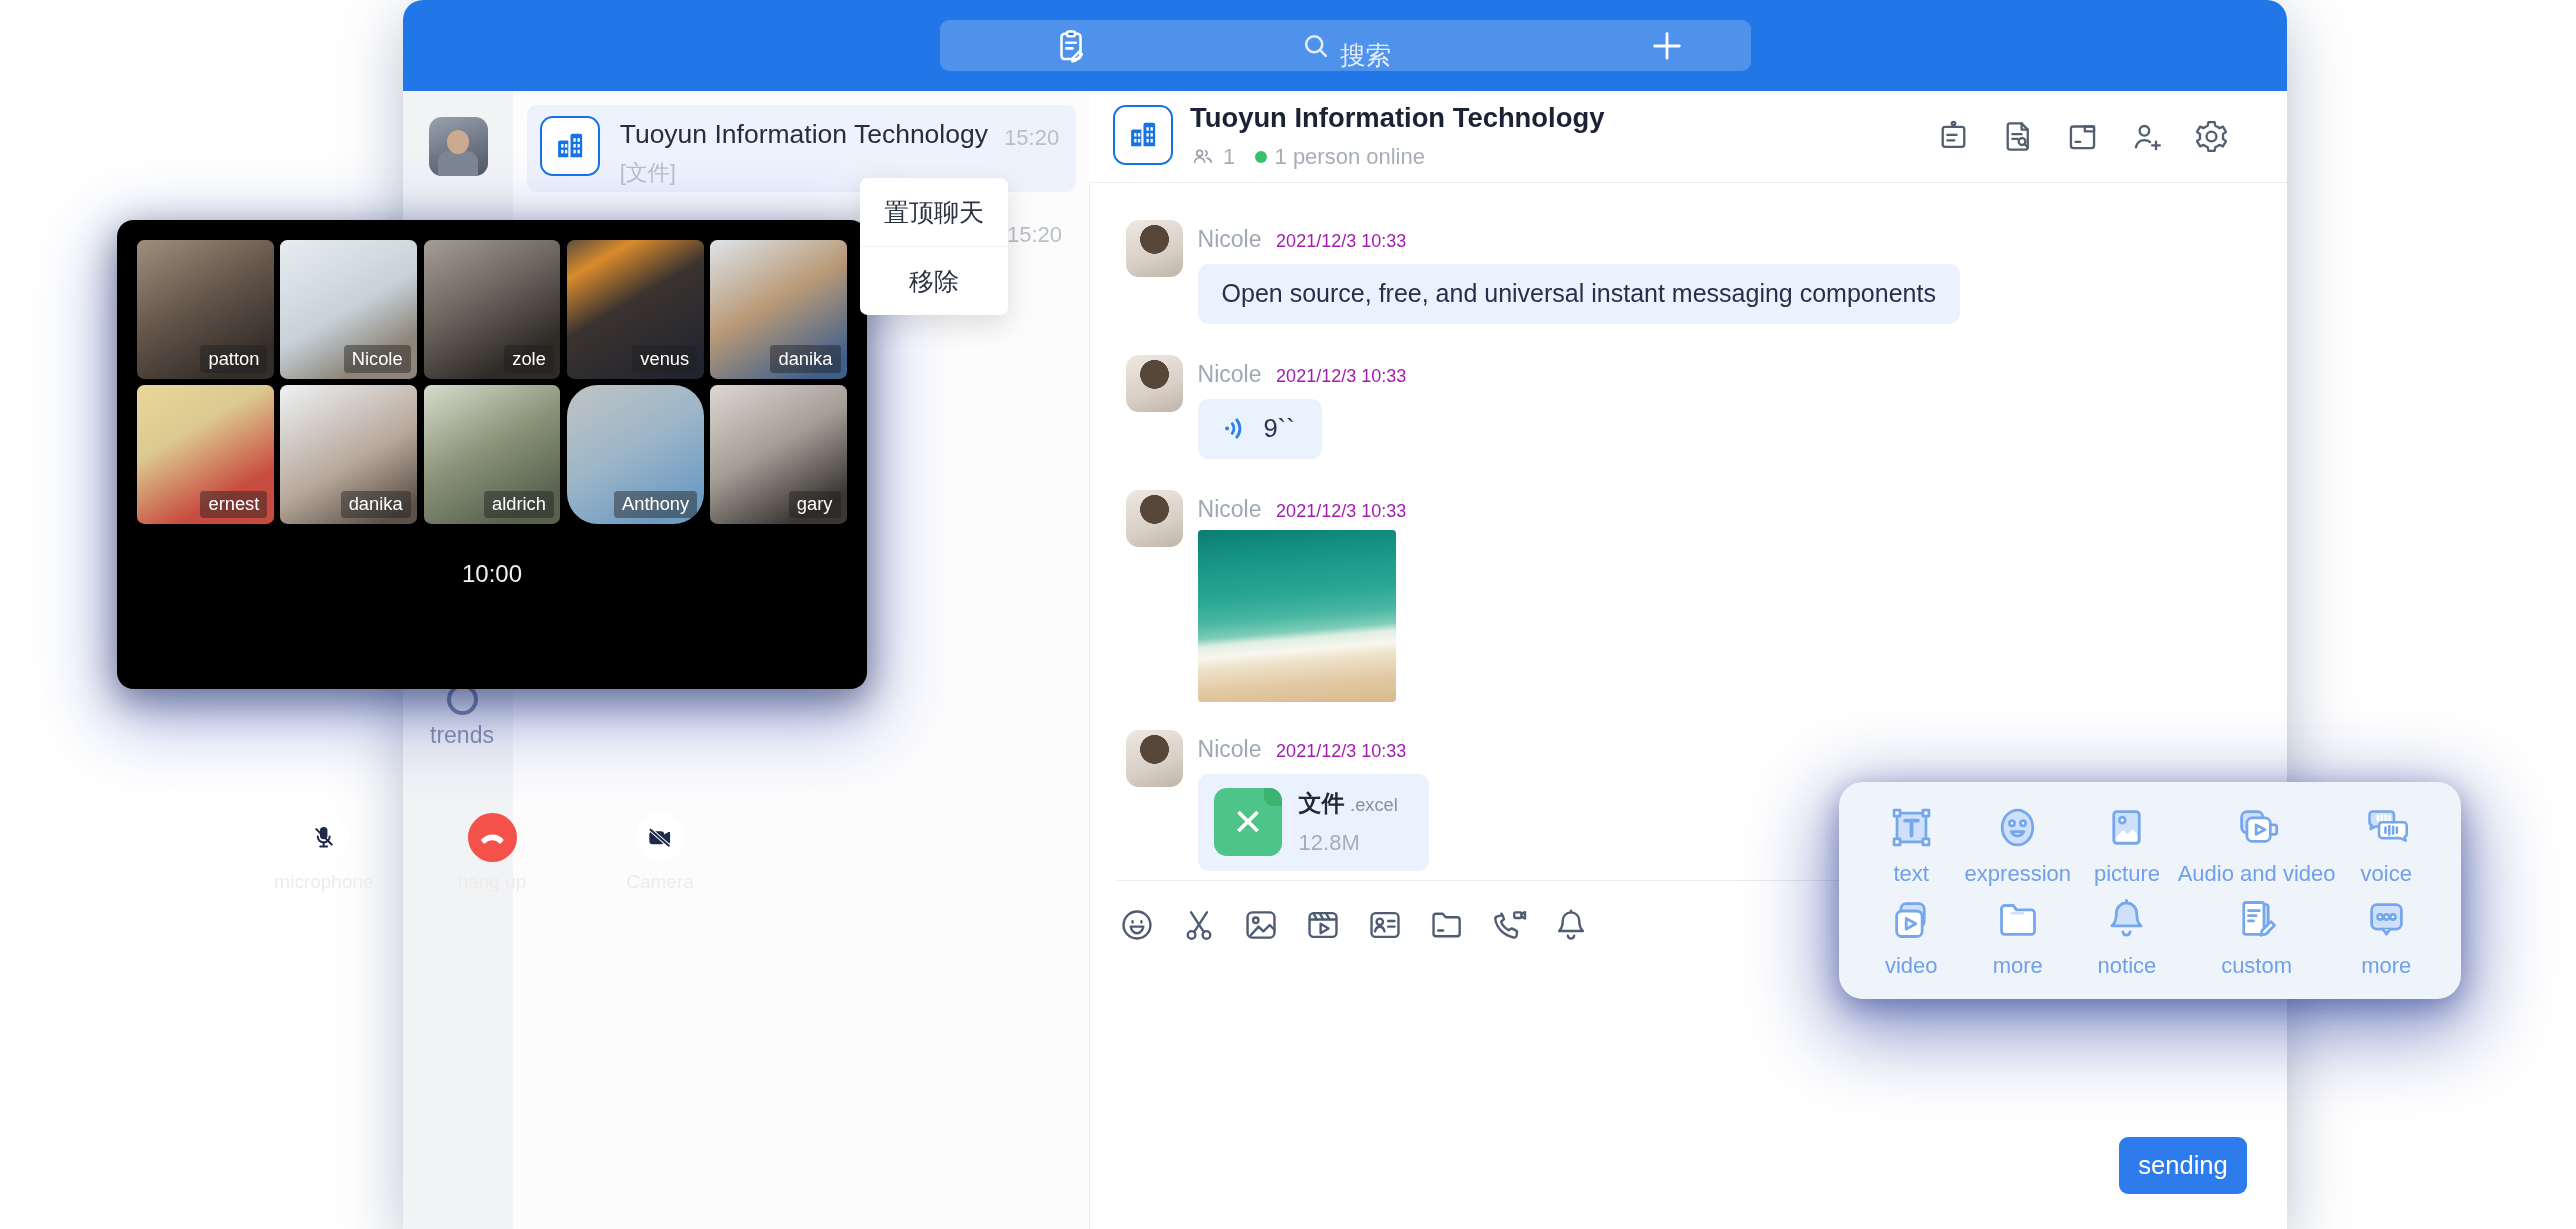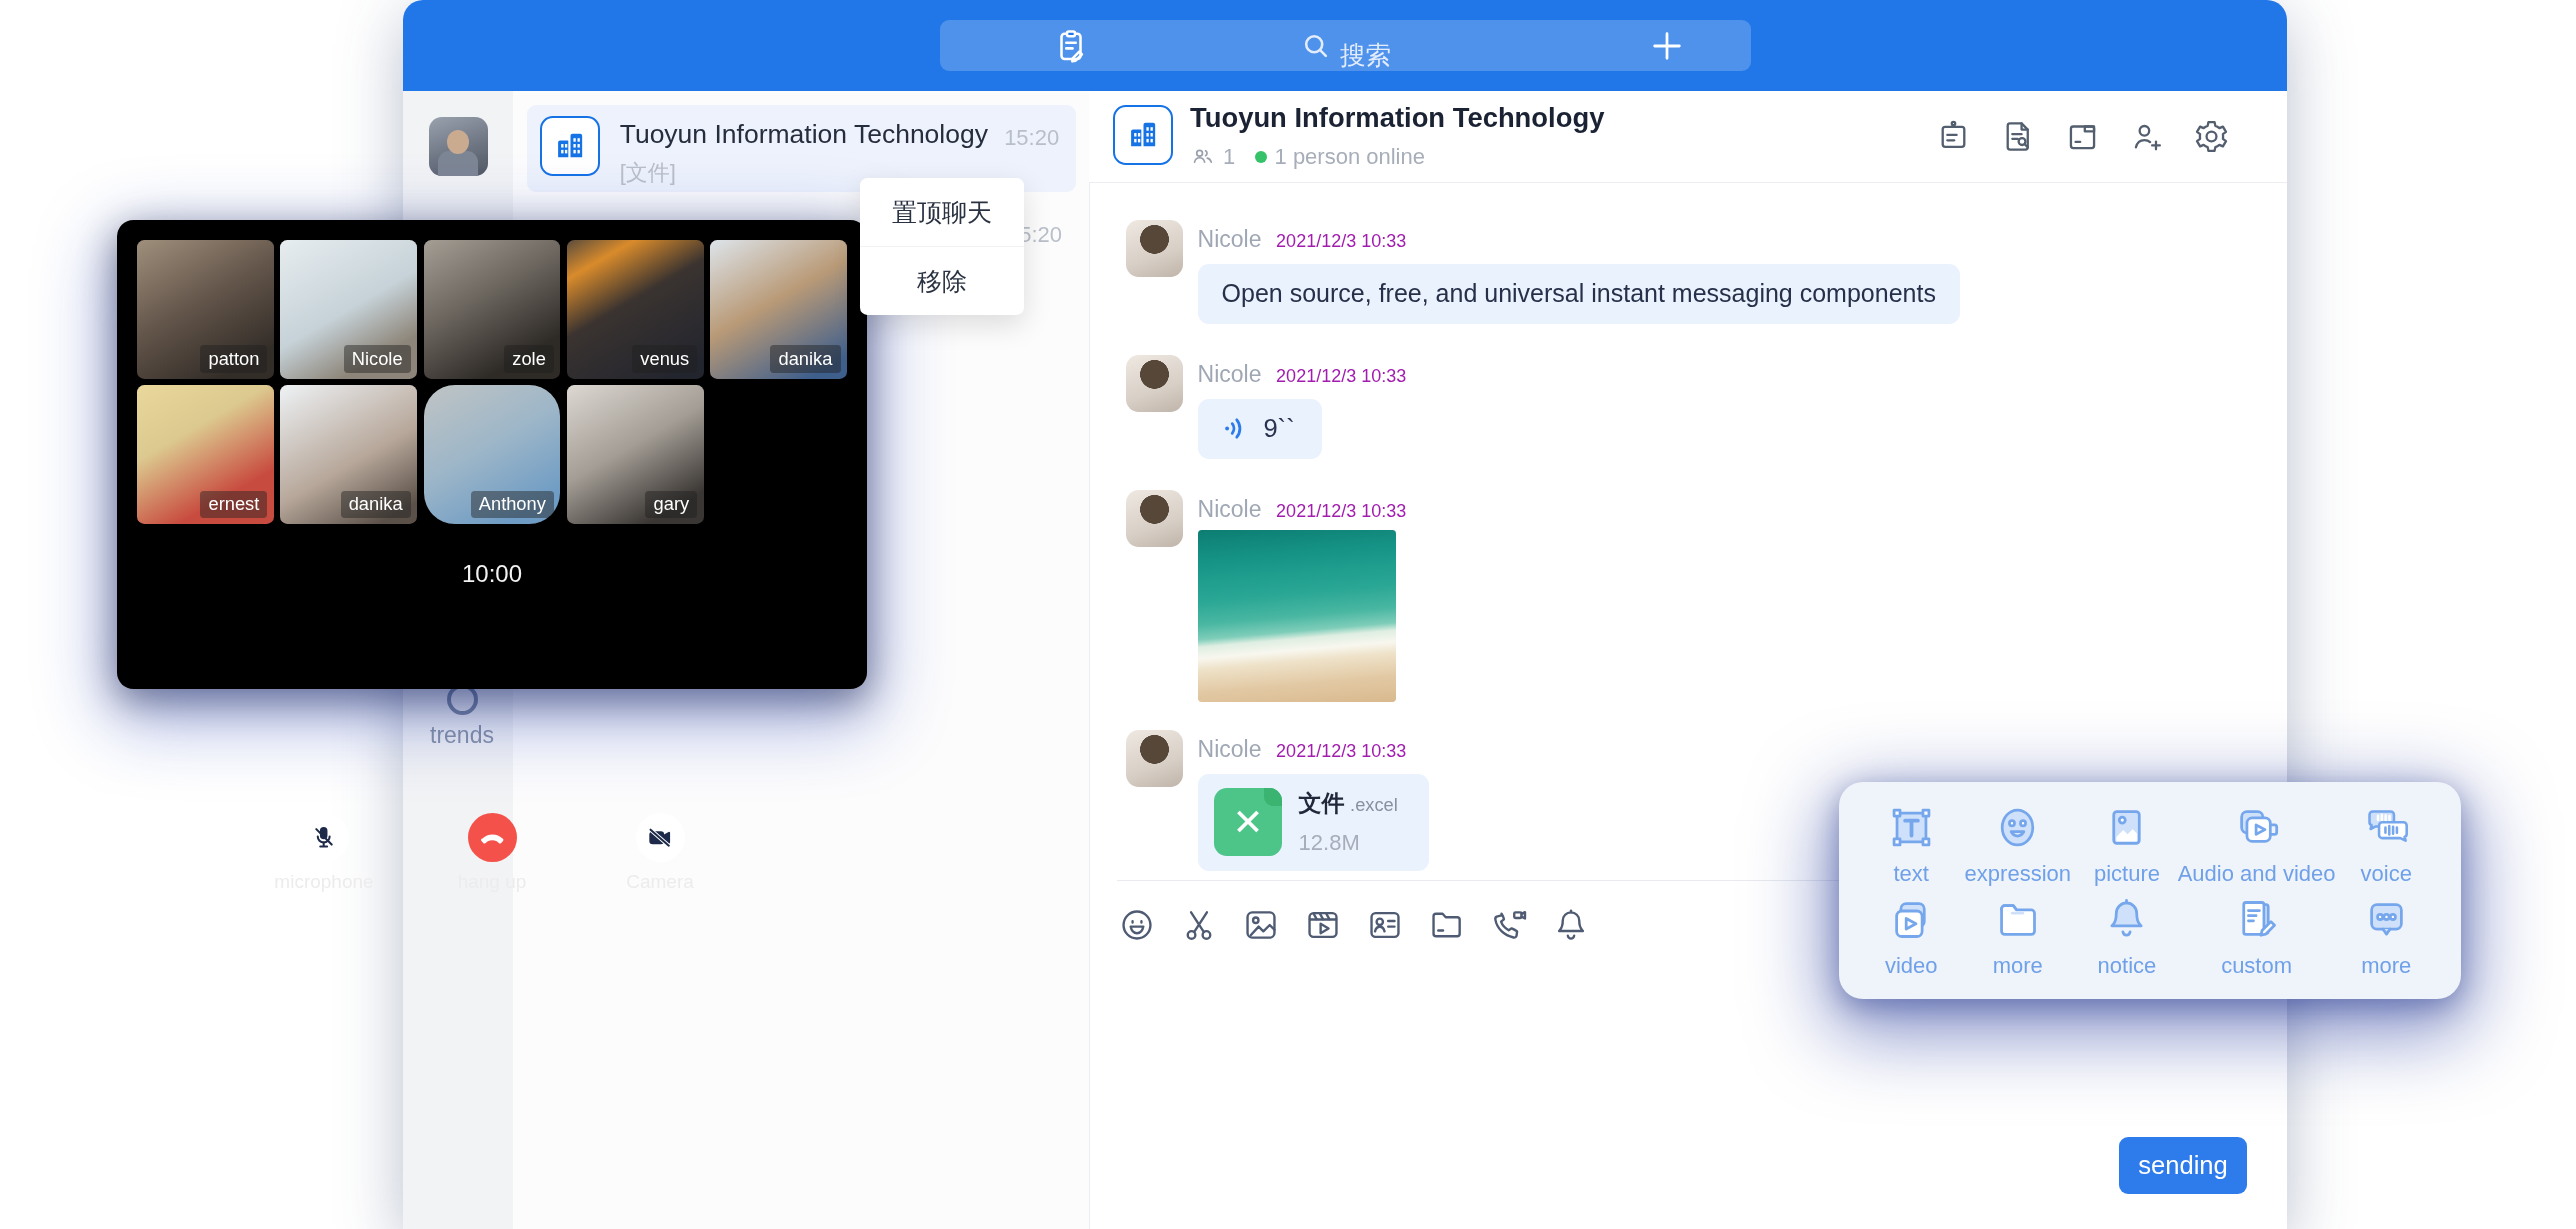--- a/index.html
+++ b/index.html
@@ -38,21 +38,21 @@
   .chat-col{position:absolute;left:110px;top:91px;bottom:0;width:576px;background:#FCFCFD;border-right:0.9px solid #ECEDF0;}
   .chat-item{position:absolute;left:13.7px;top:13.7px;width:549px;height:87px;border-radius:9.1px;background:#EDF2FC;}
   .chat-avatar{position:absolute;left:13.7px;top:11px;width:60px;height:60px;border-radius:12.8px;background:#fff;
                border:2.7px solid #1673E6;box-sizing:border-box;display:flex;align-items:center;justify-content:center;}
   .chat-title{position:absolute;left:93px;top:14.6px;font-size:26.5px;color:#262D3D;font-weight:500;white-space:nowrap;}
   .chat-sub{position:absolute;left:93px;top:53px;font-size:22px;color:#B9BFC9;}
   .chat-time{position:absolute;right:16.5px;top:20px;font-size:22px;color:#B9BFC9;}
   .chat-time2{position:absolute;left:494px;top:131px;font-size:22px;color:#B9BFC9;}
 
   
-  .ctx-menu{position:absolute;left:860px;top:178px;width:164px;height:137px;background:#fff;border-radius:7.3px;
+  .ctx-menu{position:absolute;left:860px;top:178px;width:148px;height:137px;background:#fff;border-radius:7.3px;
             box-shadow:0 9.1px 27.4px rgba(0,0,0,.13);z-index:40;display:flex;flex-direction:column;}
   .ctx-item{flex:1;display:flex;align-items:center;justify-content:center;font-size:25px;color:#2A3242;cursor:pointer;}
   .ctx-item + .ctx-item{border-top:0.9px solid #F1F2F4;}
 
   
   .vcall{position:absolute;left:117px;top:220px;width:750px;height:469px;background:#000000;border-radius:16.5px;z-index:30;
          box-shadow:0 23px 73px 7.3px rgba(25,55,180,.40),0 11px 37px rgba(0,0,0,.45);}
   .vgrid{position:absolute;left:20px;top:20px;right:20px;display:grid;grid-template-columns:repeat(5,1fr);
          grid-auto-rows:139px;gap:6.4px;}
   .tile{position:relative;border-radius:7.3px;overflow:hidden;}
@@ -410,20 +410,23 @@
         </div>
       <div class="tile t5">
           <span class="tile-name">danika</span>
         </div>
       <div class="tile t7">
           <span class="tile-name">ernest</span>
         </div>
       <div class="tile t6">
           <span class="tile-name">danika</span>
         </div>
+      <div class="tile t8">
+          <span class="tile-name">aldrich</span>
+        </div>
       <div class="tile t9">
           <span class="tile-name">Anthony</span>
         </div>
       <div class="tile t10">
           <span class="tile-name">gary</span>
         </div>
     </div>
     <div class="vtimer">10:00</div>
     <div class="vbtns">
       <div class="vbtn">

